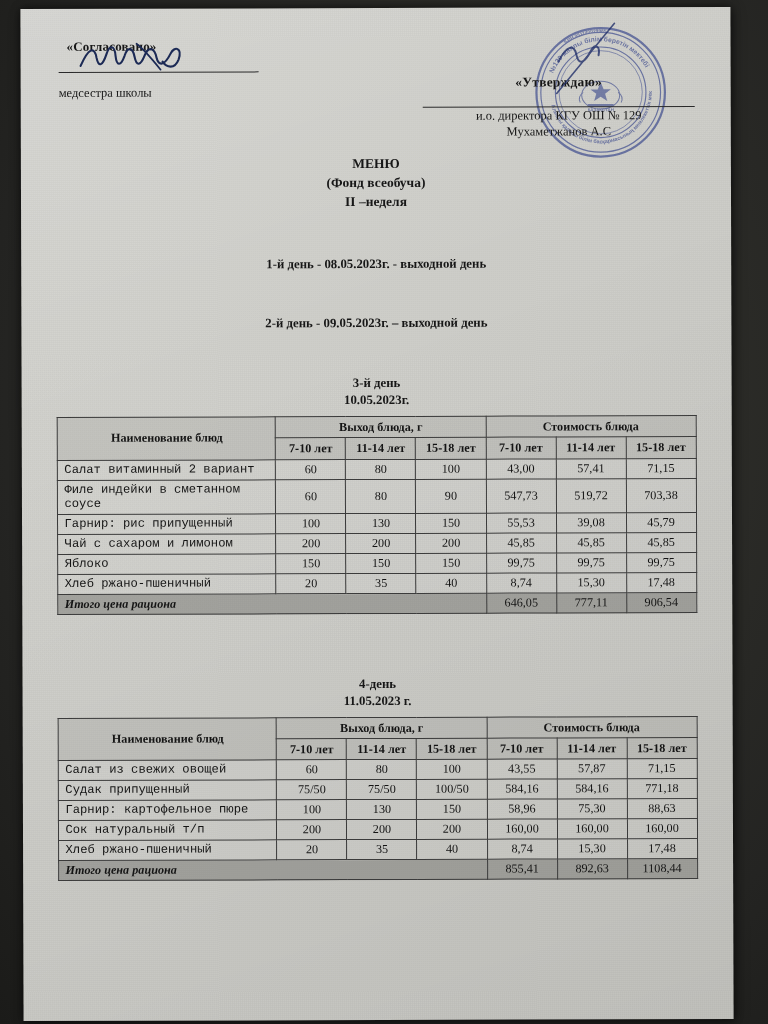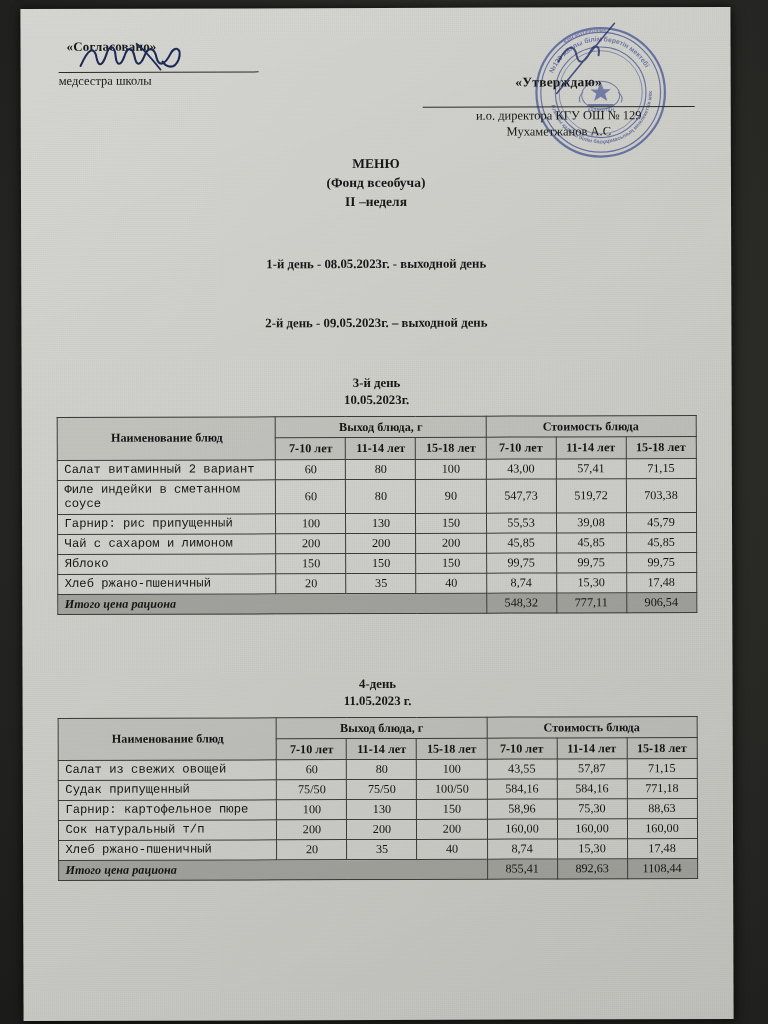--- a/index.html
+++ b/index.html
@@ -89,21 +89,21 @@
   }
   .sig-scribble {
     position: absolute;
     left: 16px;
     top: -14px;
     width: 150px;
     height: 30px;
     color: #1c2a55;
     pointer-events: none;
   }
-  .approve-left .role { padding-top: 0; }
+  .approve-left .role { padding-top: 12px; }
 
   .approve-right {
     position: absolute;
     right: 22px;
     top: 22px;
     width: 300px;
     font-size: 12.5px;
     line-height: 1.3;
     text-align: center;
   }
@@ -376,21 +376,21 @@
           <td class="name">Хлеб ржано-пшеничный</td>
           <td class="num">20</td>
           <td class="num">35</td>
           <td class="num">40</td>
           <td class="num">8,74</td>
           <td class="num">15,30</td>
           <td class="num">17,48</td>
         </tr>
         <tr class="total">
           <td class="total-label" colspan="4">Итого цена рациона</td>
-          <td class="num">548,32</td>
+          <td class="num">646,05</td>
           <td class="num">777,11</td>
           <td class="num">906,54</td>
         </tr>
       </tbody>
     </table>
 
     <div class="day-head d4">
       <div>4-день</div>
       <div>11.05.2023 г.</div>
     </div>

